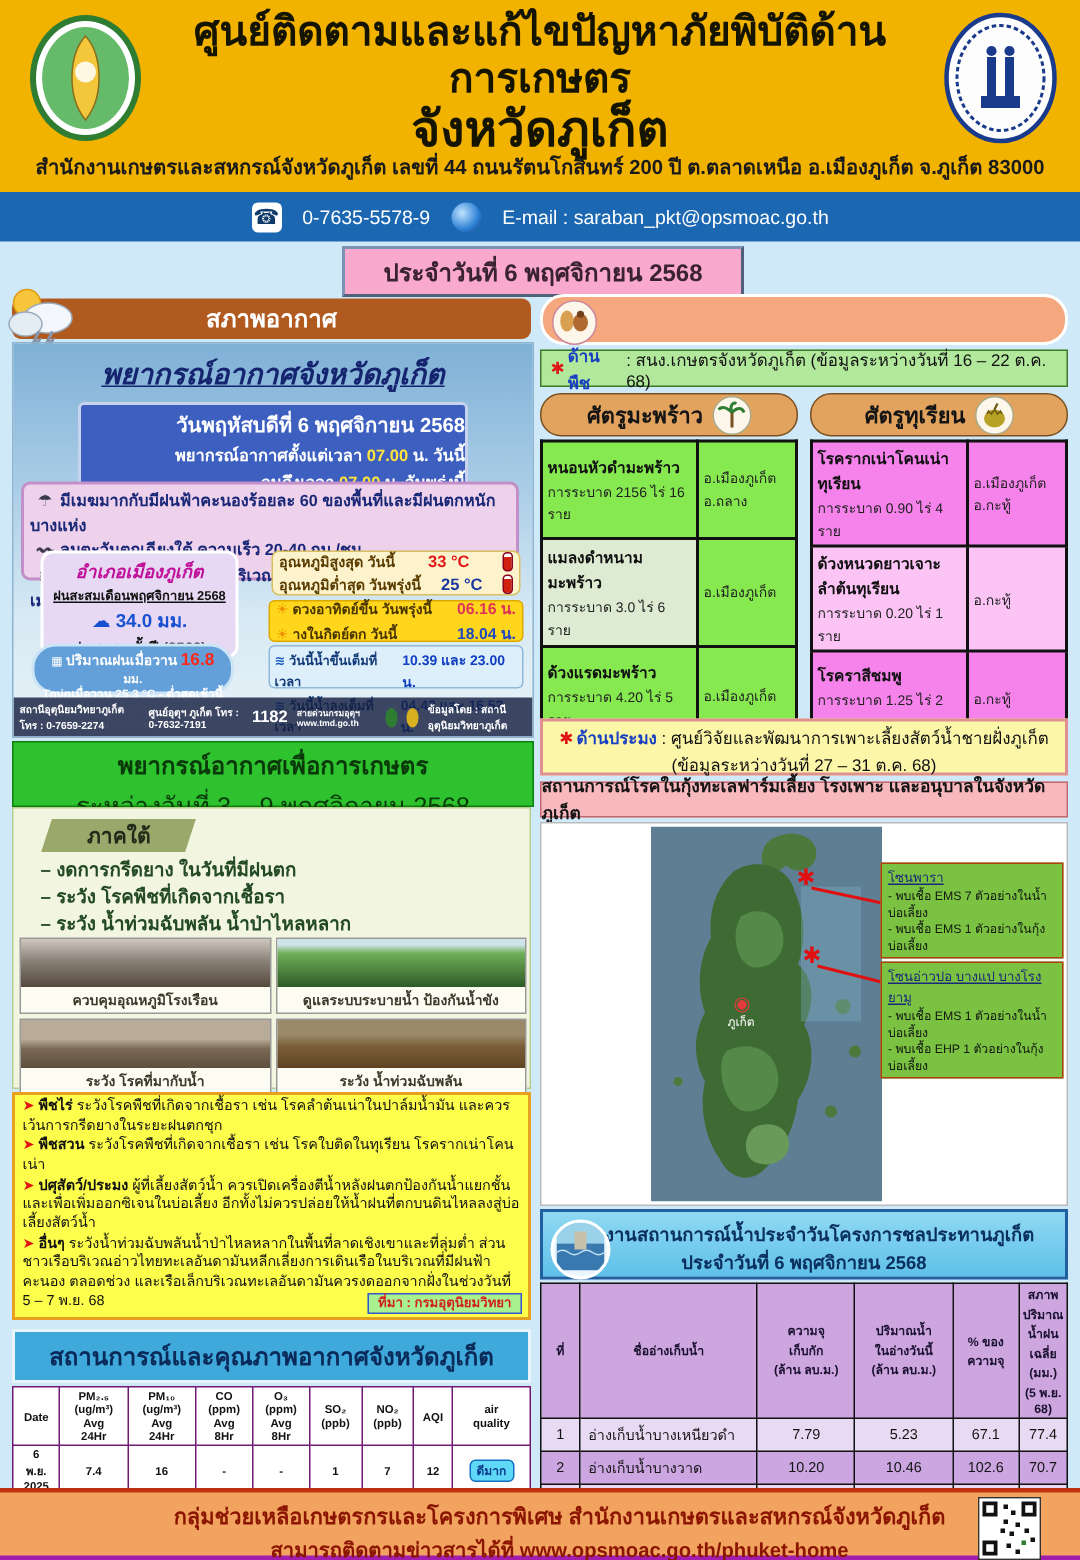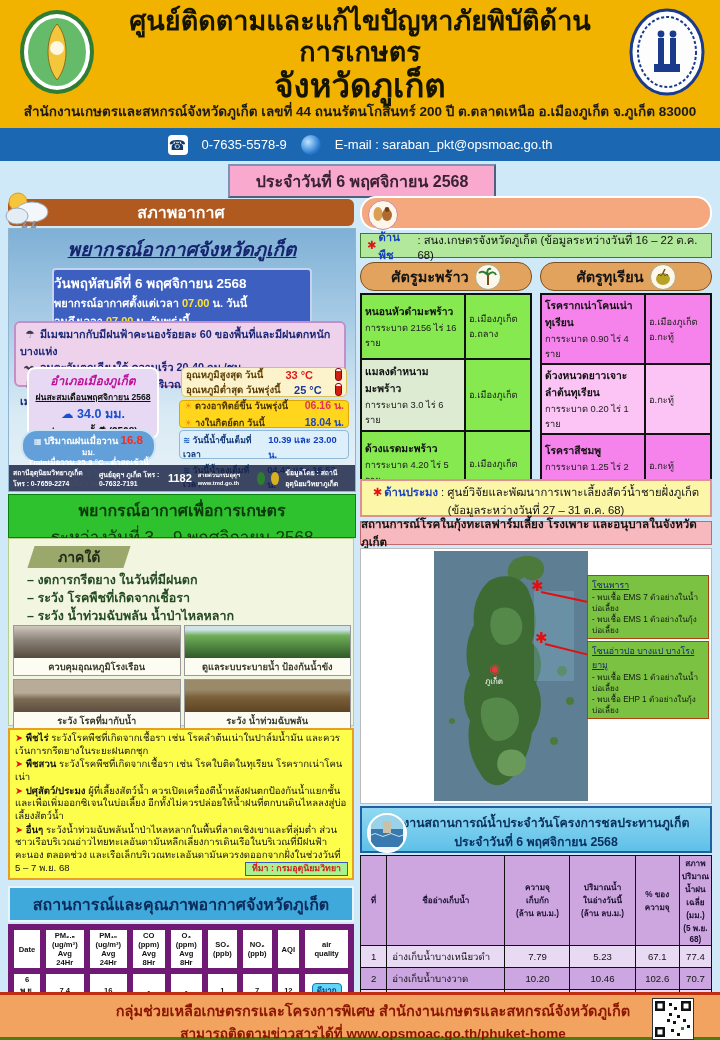--- a/index.html
+++ b/index.html
@@ -19,21 +19,21 @@
   .cicon{display:inline-flex;width:20px;height:20px;border-radius:4px;align-items:center;justify-content:center;}
   .phoneic{background:#fff;color:#103a6a;font-size:14px;}
   .globeic{background:radial-gradient(circle at 35% 35%,#bfe4ff,#2d7fd4 60%,#14437e);border-radius:50%;}
   .datebox{position:absolute;left:228px;top:164px;width:264px;height:30px;background:#f9a8ce;border:2px solid #7d93b5;border-right-color:#51607a;border-bottom-color:#51607a;display:flex;align-items:center;justify-content:center;font-size:16px;font-weight:bold;color:#3a2230;}
 
   
   .wx-head{position:absolute;left:8px;top:199px;width:346px;height:27px;background:#b05a20;border-radius:6px;display:flex;align-items:center;justify-content:center;color:#fff;font-weight:bold;font-size:16px;}
   .wx-icon{position:absolute;left:2px;top:188px;width:52px;height:50px;}
   .wx-panel{position:absolute;left:8px;top:228px;width:346px;height:262px;background:linear-gradient(180deg,#7fb0d6 0%,#a8cce6 35%,#d8eaf4 70%,#e8f2f8 100%);border:1px solid #8fb4cf;overflow:hidden;}
   .wx-title{margin-top:5px;text-align:center;font-size:19px;font-weight:bold;font-style:italic;text-decoration:underline;color:#15246e;}
-  .wx-datebox{margin:4px auto 0;width:256px;background:#3d5fc0;border:2px solid #c6d3ee;border-radius:4px;text-align:left;color:#fff;padding:2px 0 3px;}
+  .wx-datebox{margin:4px auto 0;width:256px;background:#3d5fc0;border:2px solid #c6d3ee;border-radius:4px;text-align:right;color:#fff;padding:2px 0 3px;}
   .wxd1{font-size:13.5px;font-weight:bold;}
   .wxd2{font-size:11px;font-weight:bold;}
   .hl{color:#ffe23c;}
   .wx-fc{position:absolute;left:5px;top:92px;width:332px;height:66px;background:#eed1ea;border:2px solid#c38fc8;border-radius:6px;padding:3px 4px;box-sizing:border-box;color:#1a2878;font-weight:bold;font-size:10.8px;line-height:1.55;}
   .fc-ic{display:inline-block;width:20px;text-align:center;color:#3a3a4a;}
   .stat-district{position:absolute;left:18px;top:138px;width:132px;height:72px;background:#e7d9f4;border:2px solid #fff;border-radius:8px;text-align:center;padding-top:2px;box-sizing:border-box;}
   .sd1{font-size:12px;font-weight:bold;font-style:italic;color:#c0109a;}
   .sd2{font-size:8.6px;font-weight:bold;color:#111;text-decoration:underline;}
   .sd3{font-size:12.5px;font-weight:bold;color:#1750d0;}
   .sd4{font-size:10px;font-weight:bold;color:#111;}
@@ -75,21 +75,21 @@
   .cap{font-size:9.3px;font-weight:bold;color:#3a3a2a;text-align:center;padding:1px 0;}
 
   .advisory{position:absolute;left:8px;top:728px;width:346px;height:152px;background:#fdfd4c;border:2px solid #e8a020;box-sizing:border-box;padding:2px 5px;font-size:9.6px;color:#111;line-height:1.32;}
   .adv p{margin:0 0 1px 0;}
   .arrow{color:#e01414;font-weight:bold;}
   .advhead{font-weight:bold;}
   .srcbox{position:absolute;right:4px;bottom:2px;background:#a8f090;border:1px solid #3858c8;font-size:8.8px;font-weight:bold;color:#d02020;padding:0 6px;}
 
   .aq-head{position:absolute;left:8px;top:886px;width:346px;height:36px;background:#3fa9dc;border:2px solid #e8f4fa;display:flex;align-items:center;justify-content:center;font-size:16px;font-weight:bold;color:#0a2a5a;box-sizing:border-box;}
   .aq-table{position:absolute;left:8px;top:924px;width:346px;border-collapse:collapse;background:#fff;}
-  .aq-table th,.aq-table td{border:6px solid #701a75;font-size:7.6px;padding:1px;text-align:center;white-space:pre-line;color:#111;}
+  .aq-table th,.aq-table td{border:1px solid #701a75;font-size:7.6px;padding:1px;text-align:center;white-space:pre-line;color:#111;}
   .aq-table th{font-weight:bold;height:36px;}
   .aq-table td{height:22px;font-weight:bold;}
   .badge{display:inline-block;background:#5fd8f8;border:1px solid #1070c0;border-radius:4px;padding:0 4px;color:#083a8a;font-weight:bold;font-size:8px;}
 
   
   .pest-head{position:absolute;left:360px;top:196px;width:352px;height:34px;background:#f5a87d;border:2px solid #fff;border-radius:16px;display:flex;align-items:center;justify-content:center;font-size:17.5px;font-weight:bold;color:#141414;box-sizing:border-box;}
   .bug-circle{position:absolute;left:6px;top:2px;width:28px;height:28px;border-radius:50%;background:#fdf6ea;border:1px solid #c89;overflow:hidden;}
   .plant-bar{position:absolute;left:360px;top:233px;width:352px;height:25px;background:#b2e89c;border:1px solid #3a7a2a;display:flex;align-items:center;padding-left:6px;box-sizing:border-box;font-size:11.3px;color:#111;}
   .ast{color:#e01414;font-weight:bold;margin-right:2px;}
   .lblblue{color:#1840c0;font-weight:bold;}
@@ -123,21 +123,21 @@
   .dam-circle{position:absolute;left:5px;top:5px;width:36px;height:36px;border-radius:50%;background:#eaf6fc;border:2px solid #fff;overflow:hidden;}
   .w-table{position:absolute;left:360px;top:855px;width:352px;border-collapse:collapse;}
   .w-table th,.w-table td{border:1.5px solid #111;text-align:center;white-space:pre-line;padding:1px 2px;}
   .w-table th{background:#cda6df;font-size:8.2px;font-weight:bold;color:#1a1030;height:52px;}
   .w-table td{font-size:9.6px;color:#141414;height:19px;}
   .w-table .name{text-align:left;padding-left:5px;}
   .rA{background:#e9daf3;} .rB{background:#cba6e0;}
   .totrow td{background:#be8fd8;font-weight:bold;}
 
   
-  .footer{position:absolute;left:0;top:992px;width:720px;height:48px;background:#f2a35f;border-top:3px solid #c03010;border-bottom:3px solid #4d7c0f;box-sizing:border-box;text-align:center;color:#8b1500;font-weight:bold;padding-left:26px;}
+  .footer{position:absolute;left:0;top:992px;width:720px;height:48px;background:#f2a35f;border-top:3px solid #c03010;border-bottom:3px solid #a21caf;box-sizing:border-box;text-align:center;color:#8b1500;font-weight:bold;padding-left:26px;}
   .f1{font-size:14.5px;margin-top:4px;}
   .f2{font-size:13.5px;}
   .qr{position:absolute;right:26px;top:3px;width:40px;height:40px;background:#fff;border:1px solid #333;}
 </style>
 </head>
 <body>
 
 <div class="page">
 
   <div class="topbar">

